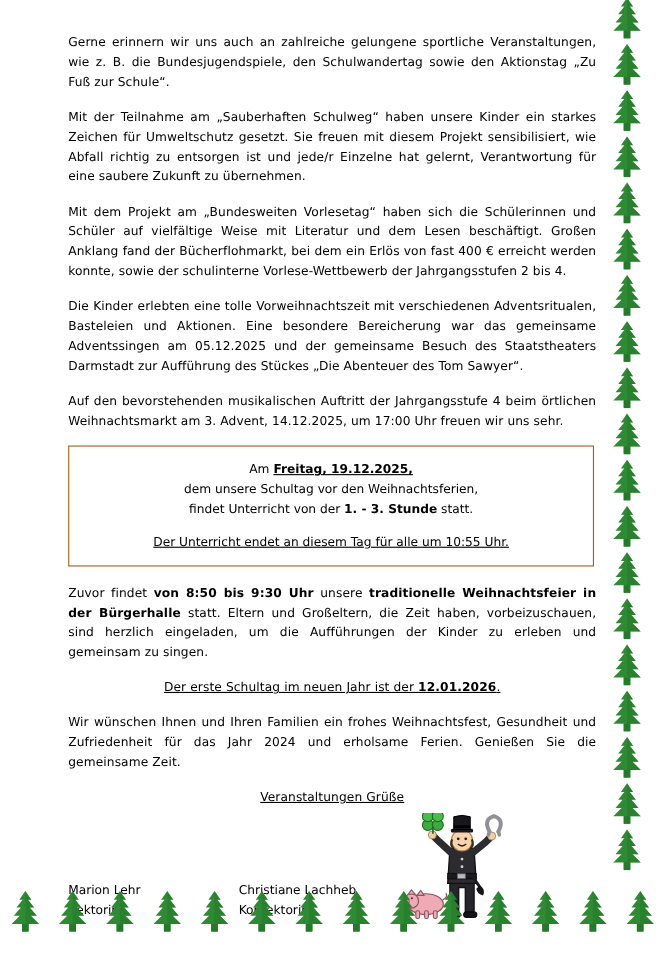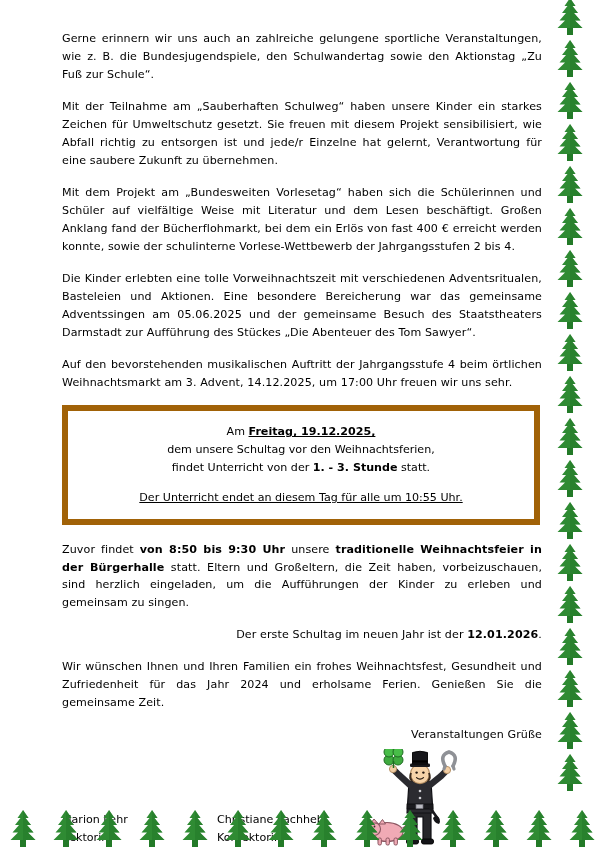--- a/index.html
+++ b/index.html
@@ -76,28 +76,29 @@
   }
   p.para {
     margin: 0 0 14px 0;
     font-size: 11.1px;
     line-height: 1.62;
     color: #000000;
     text-align: justify;
     letter-spacing: 0.1px;
   }
   p.para.left {
-    text-align: right;
+    text-align: center;
+    text-decoration: underline;
   }
   b { font-weight: bold; }
   u { text-decoration: underline; }
 
   
   .notice-box {
-    border: 6px solid #a16207;
+    border: 1px solid #a16207;
     margin: 6px 0 16px 0;
     padding: 12px 10px 12px 10px;
     box-sizing: border-box;
     width: 478px;
     background: #ffffff;
   }
   .notice-line {
     text-align: center;
     font-size: 11.1px;
     line-height: 1.58;
@@ -318,21 +319,21 @@
         <rect x="20" y="32" width="6" height="7" fill="#237a28"></rect>
       </svg>
     </div>
 
   <div class="content">
     <div class="doc">
 
       <p class="para">Gerne erinnern wir uns auch an zahlreiche gelungene sportliche Veranstaltungen, wie z. B. die Bundesjugendspiele, den Schulwandertag sowie den Aktionstag „Zu Fuß zur Schule“.</p>
       <p class="para">Mit der Teilnahme am „Sauberhaften Schulweg“ haben unsere Kinder ein starkes Zeichen für Umweltschutz gesetzt. Sie freuen mit diesem Projekt sensibilisiert, wie Abfall richtig zu entsorgen ist und jede/r Einzelne hat gelernt, Verantwortung für eine saubere Zukunft zu übernehmen.</p>
       <p class="para">Mit dem Projekt am „Bundesweiten Vorlesetag“ haben sich die Schülerinnen und Schüler auf vielfältige Weise mit Literatur und dem Lesen beschäftigt. Großen Anklang fand der Bücherflohmarkt, bei dem ein Erlös von fast 400 € erreicht werden konnte, sowie der schulinterne Vorlese-Wettbewerb der Jahrgangsstufen 2 bis 4.</p>
-      <p class="para">Die Kinder erlebten eine tolle Vorweihnachtszeit mit verschiedenen  Adventsritualen, Basteleien und Aktionen. Eine besondere Bereicherung war das gemeinsame Adventssingen am 05.06.2025 und der gemeinsame Besuch des Staatstheaters Darmstadt zur Aufführung des Stückes „Die Abenteuer des Tom Sawyer“.</p>
+      <p class="para">Die Kinder erlebten eine tolle Vorweihnachtszeit mit verschiedenen  Adventsritualen, Basteleien und Aktionen. Eine besondere Bereicherung war das gemeinsame Adventssingen am 05.12.2025 und der gemeinsame Besuch des Staatstheaters Darmstadt zur Aufführung des Stückes „Die Abenteuer des Tom Sawyer“.</p>
       <p class="para">Auf den bevorstehenden musikalischen Auftritt der Jahrgangsstufe 4 beim örtlichen Weihnachtsmarkt am 3. Advent, 14.12.2025, um 17:00 Uhr freuen wir uns sehr.</p>
 
       <div class="notice-box">
         <div class="notice-line">Am <b><u>Freitag,  19.12.2025,</u></b></div>
         <div class="notice-line">dem unsere Schultag vor den Weihnachtsferien,</div>
         <div class="notice-line">findet Unterricht von der <b>1.  -  3.  Stunde</b> statt.</div>
         <div class="notice-gap"></div>
         <div class="notice-line"><u>Der Unterricht endet an diesem Tag für alle um  10:55 Uhr.</u></div>
       </div>
 

